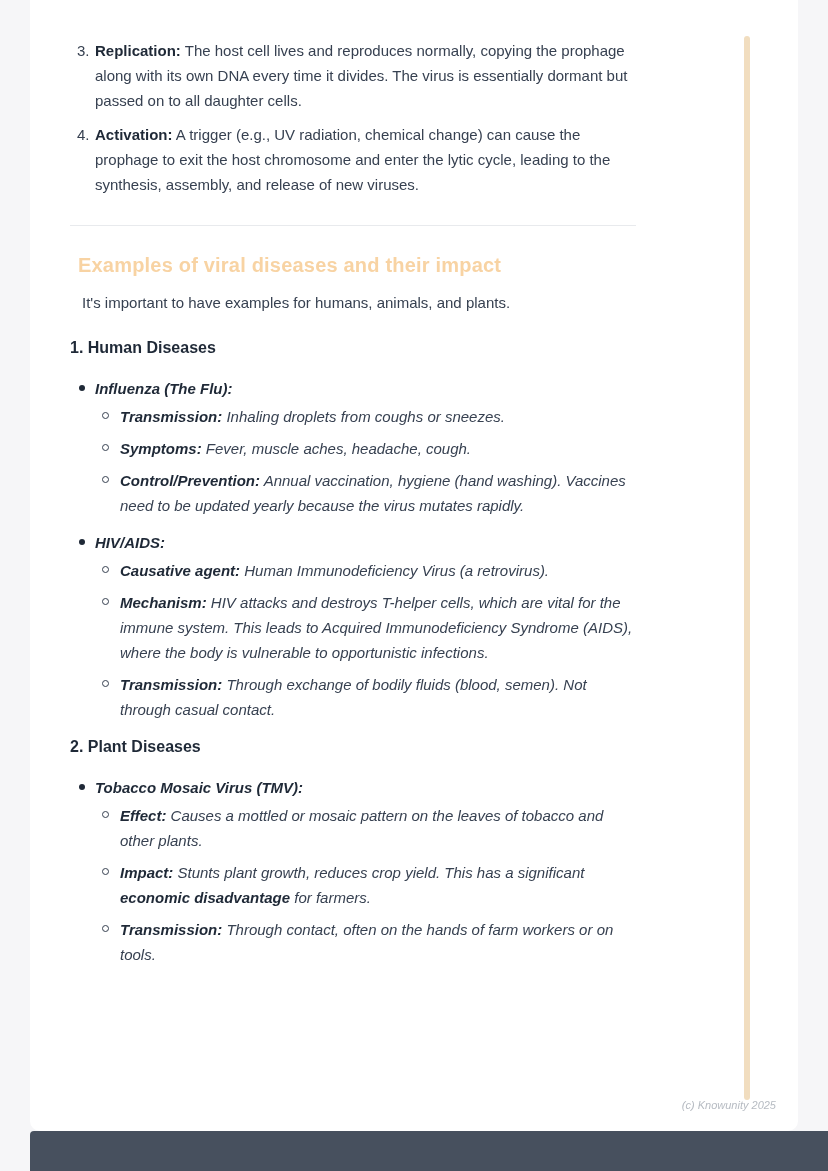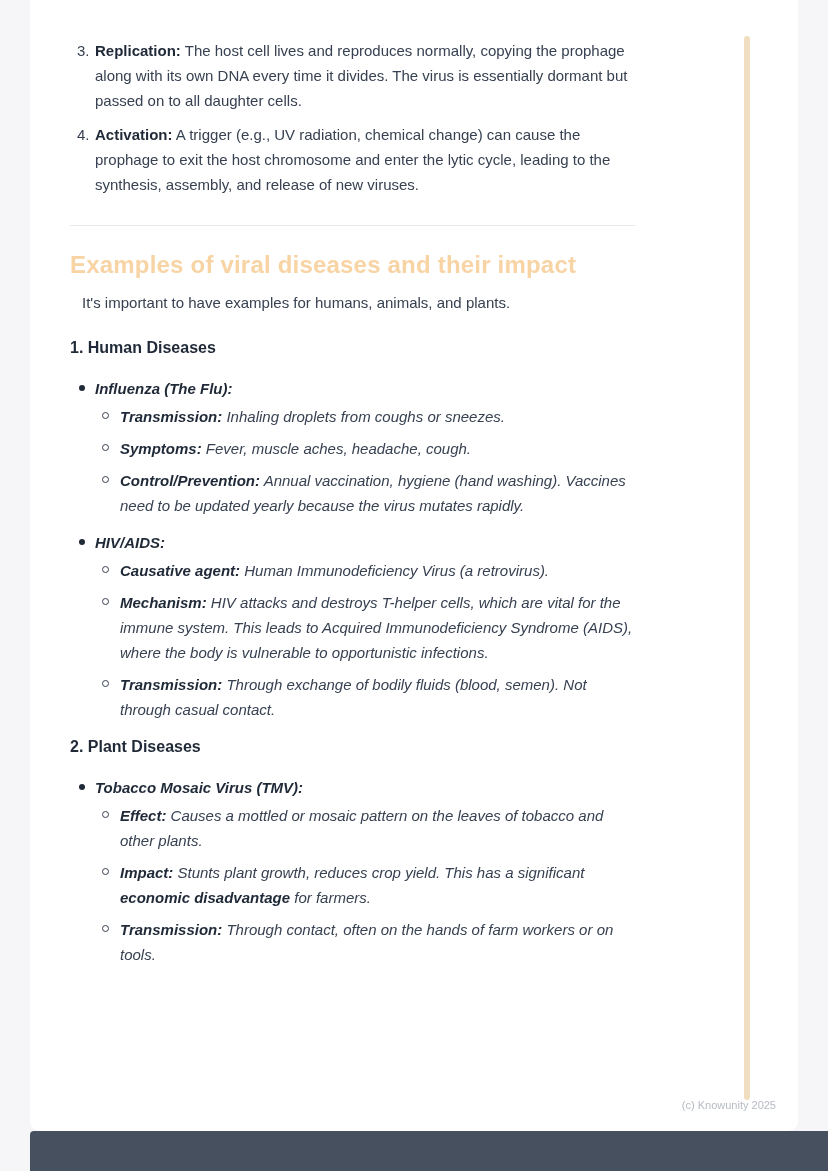--- a/index.html
+++ b/index.html
@@ -18,22 +18,22 @@
   .content {
     box-sizing: border-box; padding: 48px 0 0 40px; width: 606px;
     font-size: 15px; line-height: 25px; color: var(--text, #374151);
   }
   strong { font-weight: 700; color: var(--bold-text, #1f2937); }
   ol, ul { margin: 0; padding: 0; list-style: none; }
   .numlist > li { position: relative; padding-left: 25px; margin-bottom: 9px; }
   .numlist .num { position: absolute; left: 7px; top: 0; }
   .divider { border: none; border-top: 1px solid var(--divider, #e8eaed); margin: 28px 0 0 0; }
   .section-heading {
-    font-size: 24px; line-height: 30px; font-weight: 700; letter-spacing: .2px;
-    color: var(--heading, #f8d3a3); margin: 24px 0 10px 0;
+    font-size: 20px; line-height: 30px; font-weight: 700; letter-spacing: .2px;
+    color: var(--heading, #f8d3a3); margin: 24px 0 10px 8px;
   }
   .intro { margin: 0 0 20px 12px; }
   .subhead {
     font-size: 16px; line-height: 25px; font-weight: 700;
     color: var(--bold-text, #1f2937); margin: 0 0 16px 0;
   }
   .toplist { margin: 0 0 10px 0; }
   .toplist > li { position: relative; padding-left: 25px; margin-bottom: 12px; font-style: italic; }
   .bullet-disc {
     position: absolute; left: 9px; top: 9px; width: 6px; height: 6px;
@@ -44,21 +44,21 @@
   .bullet-circle {
     position: absolute; left: 7px; top: 8px; width: 5px; height: 5px;
     border-radius: 50%; border: 1.5px solid var(--text, #4b5563); background: transparent;
   }
   .scrollbar-thumb {
     position: absolute; left: 744px; top: 36px; width: 6px; height: 1064px;
     border-radius: 3px; background: var(--scrollbar, #f1ddbf); z-index: 3;
   }
   .watermark {
     position: absolute; top: 1098px; right: 52px; font-size: 11px; line-height: 14px;
-    color: var(--watermark, #b6bbc2); z-index: 2;
+    color: var(--watermark, #b6bbc2); z-index: 2; font-style: italic;
   }
   .bottom-bar {
     position: absolute; left: 30px; right: 0; bottom: 0; height: 40px;
     background: var(--bottom-bar, #47505e); z-index: 1; border-radius: 4px 0 0 0;
   }
 </style>
 </head>
 <body>
 
 <div class="canvas">

